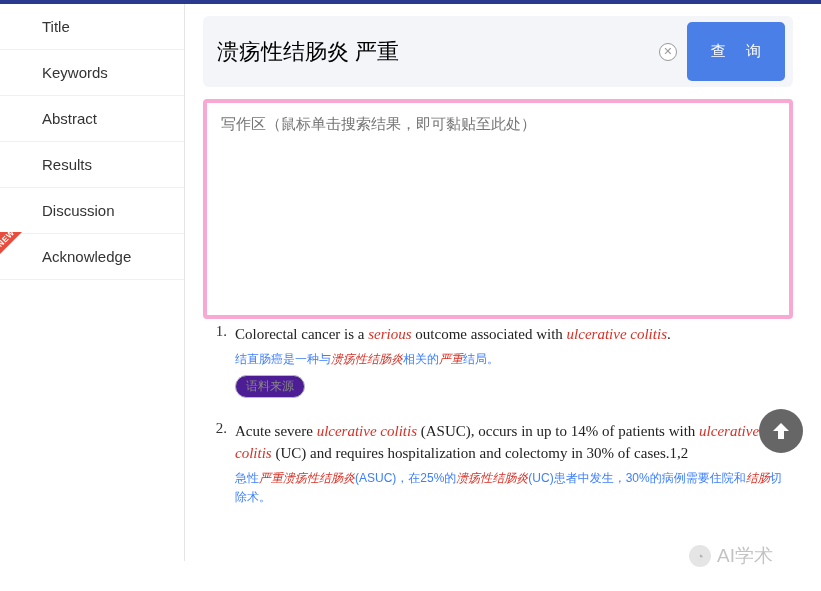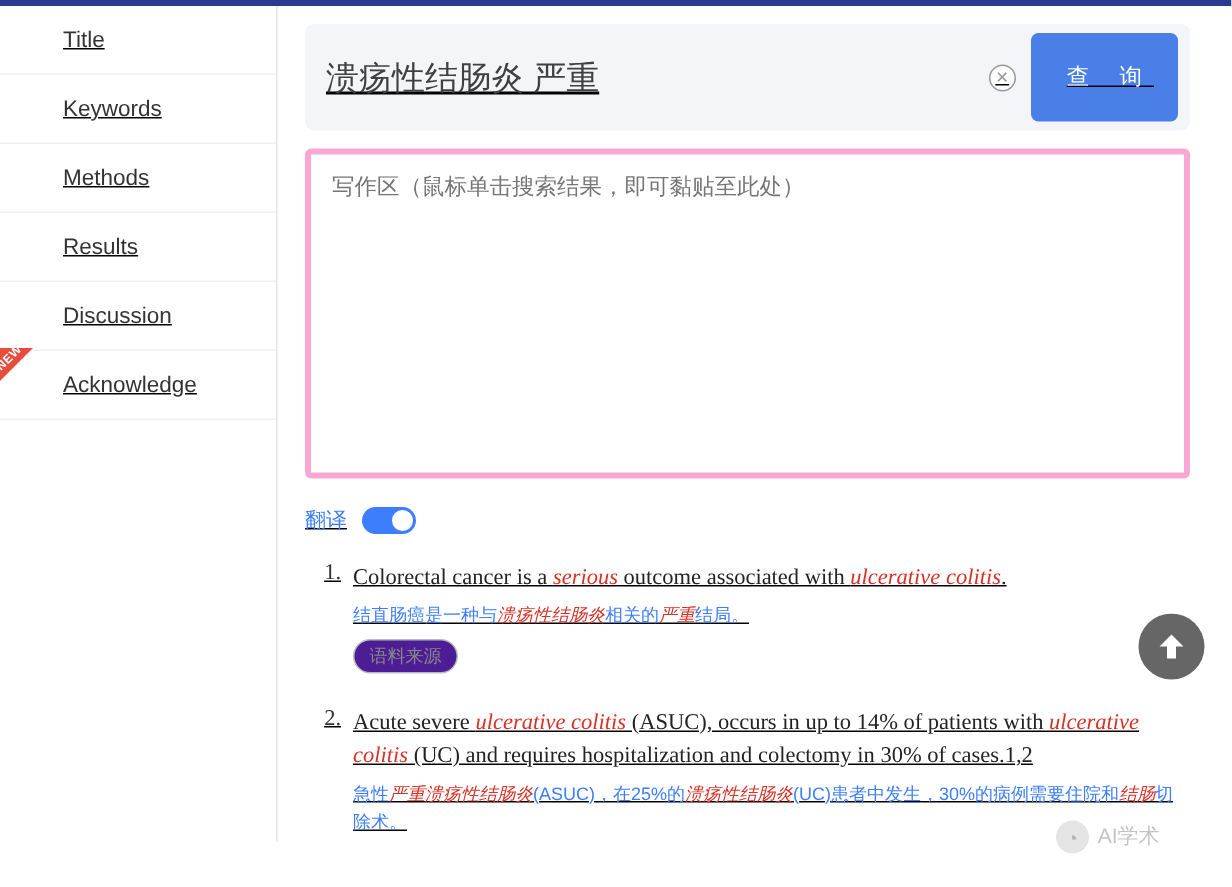--- a/index.html
+++ b/index.html
@@ -1,86 +1,82 @@
 <!DOCTYPE html>
 <html><head>
 <meta charset="utf-8">
 <style>
 * { box-sizing: border-box; margin: 0; padding: 0; }
 body { font-family: "Microsoft YaHei", Arial, sans-serif; background: #fff; width: 821px; height: 591px; overflow: hidden; position: relative; }
 .top-bar { height: 4px; background: #2a3a8c; }
-.container { display: flex; height: 557px; text-decoration: underline; }
+.container { display: flex; height: 557px; }
 .sidebar { width: 185px; background: #fff; border-right: 1px solid #e5e5e5; }
 .sidebar-item { height: 46px; display: flex; align-items: center; padding-left: 42px; font-size: 15px; color: #333; cursor: pointer; border-bottom: 1px solid #f0f0f0; position: relative; }
 .sidebar-item.active { background: #6375c2; color: #fff; }
 .new-ribbon { position: absolute; left: -2px; top: -2px; width: 0; height: 0; }
 .new-ribbon::before { content: ""; position: absolute; left: 0; top: 0; border-style: solid; border-width: 24px 24px 0 0; border-color: #e74c3c transparent transparent transparent; }
 .new-ribbon::after { content: "NEW"; position: absolute; left: -2px; top: 2px; font-size: 8px; color: #fff; transform: rotate(-45deg); font-weight: bold; letter-spacing: 0.5px; }
 .main { flex: 1; padding: 12px 28px 0 18px; overflow-y: auto; }
 .search-row { display: flex; align-items: center; background: #f3f5f9; border-radius: 6px; padding: 6px 8px 6px 14px; margin-bottom: 12px; }
-.search-input { flex: 1; border: none; background: transparent; font-size: 22px; color: #404040; outline: none; font-family: inherit; }
+.search-input { flex: 1; border: none; background: transparent; font-size: 22px; color: #000000; outline: none; font-family: inherit; }
 .clear-btn { width: 18px; height: 18px; border: 1px solid #999; border-radius: 50%; display: flex; align-items: center; justify-content: center; font-size: 11px; color: #999; cursor: pointer; margin-right: 10px; background: #fff; }
 .query-btn { background: #4a7fe8; color: #fff; border: none; border-radius: 5px; padding: 20px 24px; font-size: 15px; cursor: pointer; letter-spacing: 8px; padding-right: 16px; }
 .write-area { width: 100%; height: 220px; border: 4px solid #f9a8d4; border-radius: 4px; padding: 12px 14px; font-size: 15px; color: #999; resize: none; outline: none; font-family: inherit; }
 .translate-row { display: flex; align-items: center; margin: 14px 0 18px 0; }
 .translate-label { color: #3d7eff; font-size: 14px; margin-right: 10px; }
 .toggle { width: 36px; height: 18px; background: #3d7eff; border-radius: 10px; position: relative; cursor: pointer; }
 .toggle::after { content: ""; position: absolute; right: 2px; top: 2px; width: 14px; height: 14px; background: #fff; border-radius: 50%; }
 .results { font-size: 15px; color: #333; }
 .result-item { display: flex; margin-bottom: 22px; }
 .result-num { width: 24px; font-family: Georgia, serif; font-size: 15px; flex-shrink: 0; text-align: right; margin-right: 8px; }
 .result-body { flex: 1; }
 .result-en { font-family: Georgia, serif; font-size: 15px; line-height: 1.5; color: #222; }
 .result-en .hl { color: #d93025; font-style: italic; }
 .result-cn { color: #3d7eff; font-size: 12px; line-height: 1.6; margin-top: 4px; }
 .result-cn .hl { color: #d93025; font-style: italic; }
 .source-btn { display: inline-block; border: 1px solid #bbb; border-radius: 12px; padding: 2px 10px; font-size: 12px; color: #888; margin-top: 6px; cursor: pointer; background: #4c1d95; }
 .scroll-top { position: absolute; right: 18px; bottom: 138px; width: 44px; height: 44px; background: #666; border-radius: 50%; display: flex; align-items: center; justify-content: center; cursor: pointer; }
 .scroll-top svg { fill: #fff; width: 24px; height: 24px; }
 .watermark { position: absolute; right: 48px; bottom: 22px; display: flex; align-items: center; opacity: 0.5; pointer-events: none; }
 .watermark-icon { width: 22px; height: 22px; border-radius: 50%; background: #ccc; margin-right: 6px; display: flex; align-items: center; justify-content: center; font-size: 13px; color: #666; }
-.watermark-text { font-size: 14px; color: #888; }
+.watermark-text { font-size: 19px; color: #888; }
 </style>
 </head>
 <body>
 
 <div class="top-bar"></div>
 <div class="container">
   <div class="sidebar" id="sidebar">
       <div class="sidebar-item">
         <span>Title</span>
       </div>
       <div class="sidebar-item">
         <span>Keywords</span>
       </div>
       <div class="sidebar-item">
-        <span>Methods</span>
+        <span>Abstract</span>
       </div>
       <div class="sidebar-item">
         <span>Results</span>
       </div>
       <div class="sidebar-item">
         <span>Discussion</span>
       </div>
       <div class="sidebar-item">
         <span class="new-ribbon"></span>
         <span>Acknowledge</span>
       </div>
     </div>
   <div class="main">
     <div class="search-row">
       <input class="search-input" value="溃疡性结肠炎 严重" style="">
       <span class="clear-btn">✕</span>
       <button class="query-btn">查 询</button>
     </div>
     <textarea class="write-area" placeholder="写作区（鼠标单击搜索结果，即可黏贴至此处）" style=""></textarea>
-    <div class="translate-row">
-      <span class="translate-label">翻译</span>
-      <div class="toggle"></div>
-    </div>
     <div class="results" id="results">
         <div class="result-item">
           <div class="result-num">1.</div>
           <div class="result-body"><div class="result-en"><span>Colorectal cancer is a </span><span class="hl">serious</span><span> outcome associated with </span><span class="hl">ulcerative colitis</span><span>.</span></div><div class="result-cn"><span>结直肠癌是一种与</span><span class="hl">溃疡性结肠炎</span><span>相关的</span><span class="hl">严重</span><span>结局。</span></div><span class="source-btn">语料来源</span></div>
         </div>
         <div class="result-item">
           <div class="result-num">2.</div>
           <div class="result-body">
             <div class="result-en"><span>Acute severe </span><span class="hl">ulcerative colitis</span><span> (ASUC), occurs in up to 14% of patients with </span><span class="hl">ulcerative colitis</span><span> (UC) and requires hospitalization and colectomy in 30% of cases.1,2</span></div>
             <div class="result-cn"><span>急性</span><span class="hl">严重溃疡性结肠炎</span><span>(ASUC)，在25%的</span><span class="hl">溃疡性结肠炎</span><span>(UC)患者中发生，30%的病例需要住院和</span><span class="hl">结肠</span><span>切除术。</span></div>

